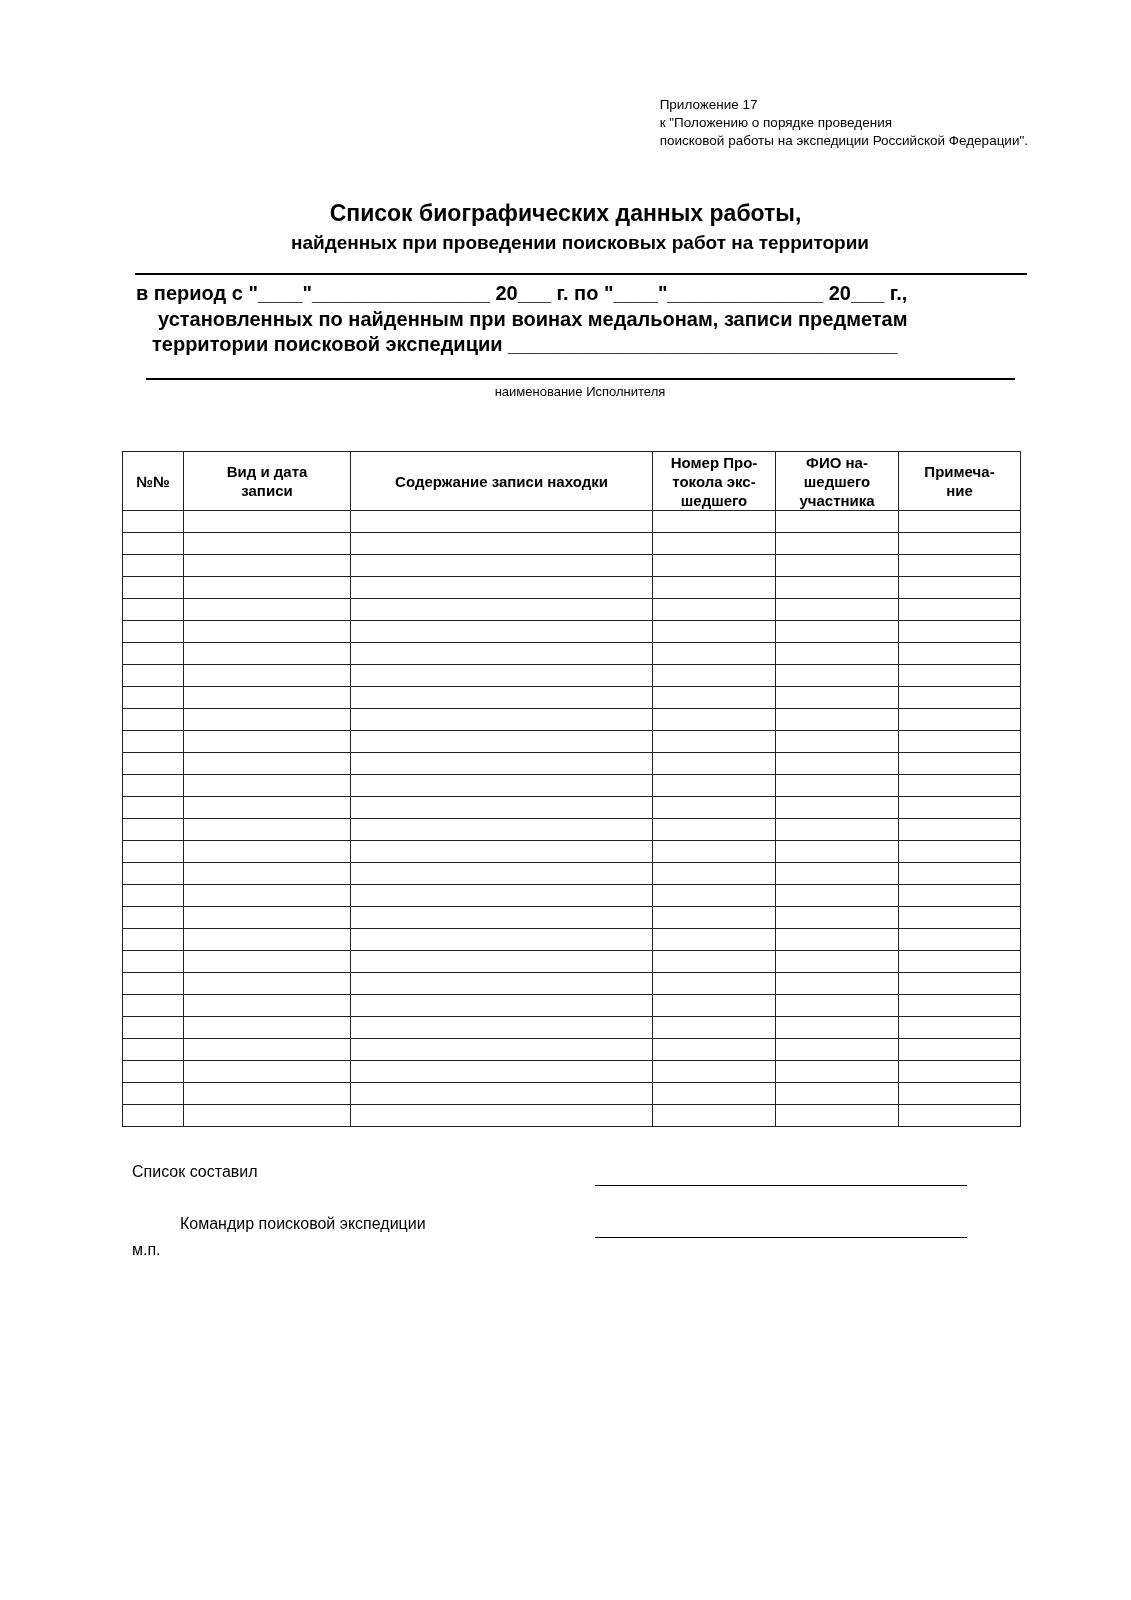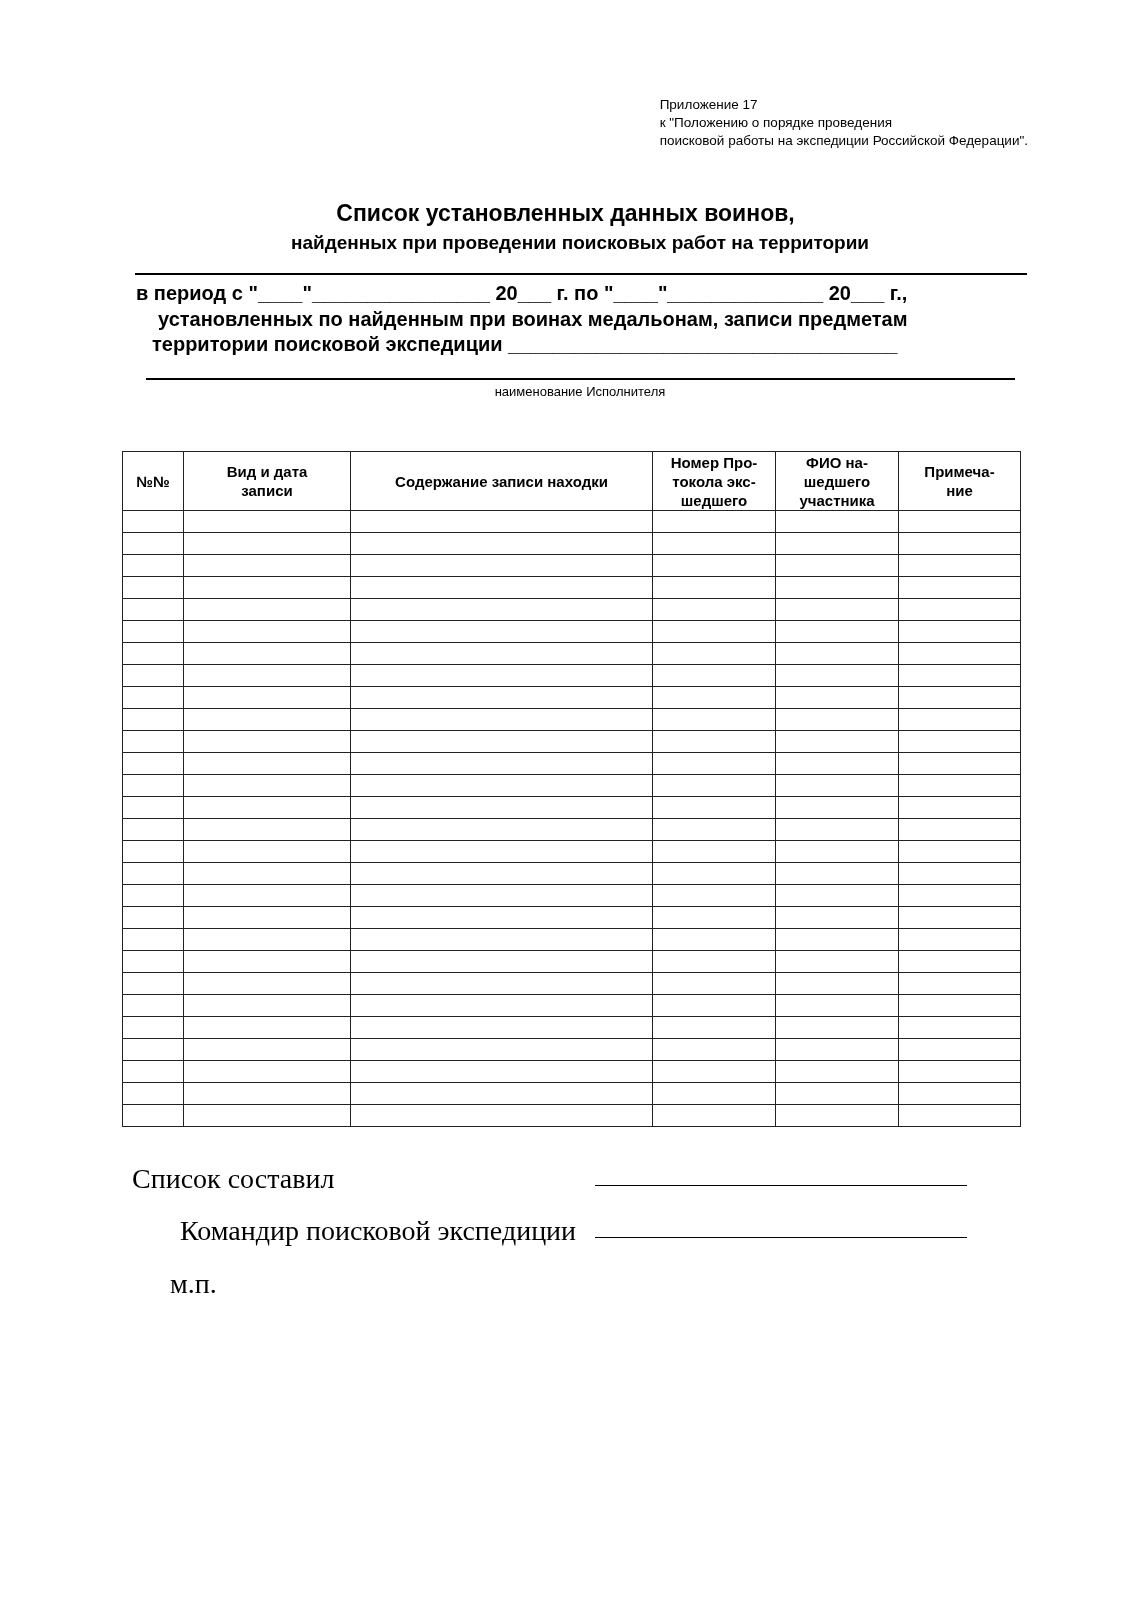--- a/index.html
+++ b/index.html
@@ -7,33 +7,33 @@
   .appendix { position:absolute; right:103px; top:96px; text-align:left; font-size:13.5px; line-height:18px; }
   .title1 { position:absolute; left:0; width:1131px; top:200px; text-align:center; font-weight:bold; font-size:23px; }
   .title2 { position:absolute; left:0; width:1160px; top:232px; text-align:center; font-weight:bold; font-size:19px; }
   .hline { position:absolute; border-top:2px solid #000; }
   .bold19 { position:absolute; font-weight:bold; font-size:20px; white-space:pre; }
   .caption { position:absolute; left:0; width:1160px; top:384px; text-align:center; font-size:13px; }
   table.grid { position:absolute; left:122px; top:451px; width:898px; border-collapse:collapse; table-layout:fixed; }
   table.grid th, table.grid td { border:1.5px solid #222; padding:0; }
   table.grid th { font-weight:bold; font-size:15px; line-height:19px; text-align:center; vertical-align:middle; height:58px; }
   table.grid td { height:21px; }
-  .sig { position:absolute; font-size:28px;font-family:Liberation Serif, serif; }
+  .sig { position:absolute; font-size:16px; }
   .sigline { position:absolute; border-top:1.5px solid #000; width:372px; left:595px; }
 </style>
 </head>
 <body>
 
 <div class="appendix">
   <div>Приложение 17</div>
   <div>к "Положению о порядке проведения</div>
   <div>поисковой работы на экспедиции Российской Федерации".</div>
 </div>
 
-<div class="title1">Список установленных данных воинов,</div>
+<div class="title1">Список биографических данных работы,</div>
 <div class="title2">найденных при проведении поисковых работ на территории</div>
 
 <div class="hline" style="left:135px; width:892px; top:273px;"></div>
 
 <div class="bold19" style="left:136px; top:282px;">в период с "____"________________ 20___ г. по "____"______________ 20___ г.,</div>
 <div class="bold19" style="left:158px; top:308px;">установленных по найденным при воинах медальонам, записи предметам</div>
 <div class="bold19" style="left:152px; top:333px;">территории поисковой экспедиции ___________________________________</div>
 
 <div class="hline" style="left:146px; width:869px; top:378px;"></div>
 <div class="caption">наименование Исполнителя</div>
@@ -301,13 +301,13 @@
         <td></td>
       </tr>
     </tbody>
 </table>
 
 <div class="sig" style="left:132px; top:1163px;">Список составил</div>
 <div class="sigline" style="top:1185px;"></div>
 
 <div class="sig" style="left:132px; top:1215px;margin-left:48px;">Командир поисковой экспедиции</div>
 <div class="sigline" style="top:1237px;"></div>
-<div class="sig" style="left:132px; top:1268px;margin-left:38px;">м.п.</div>
+<div class="sig" style="left:132px; top:1241px;">м.п.</div>
 
 </body></html>

